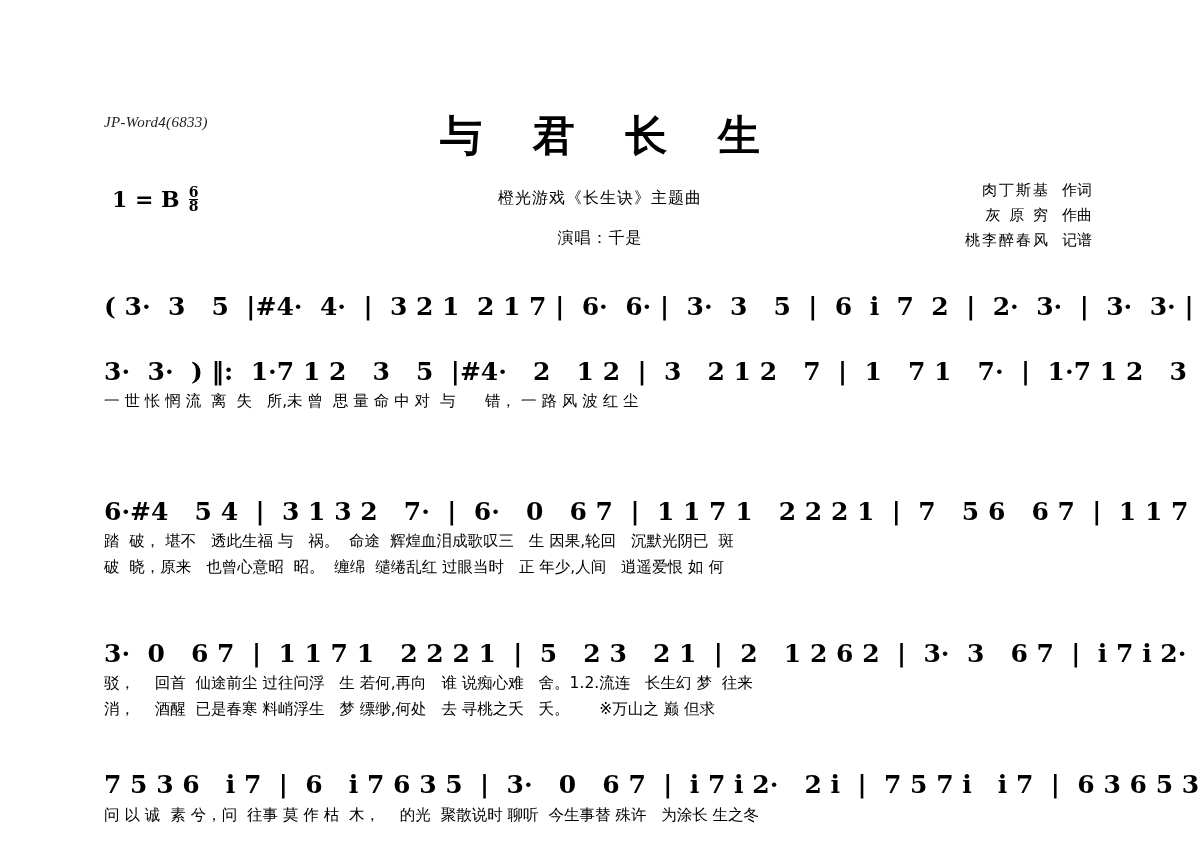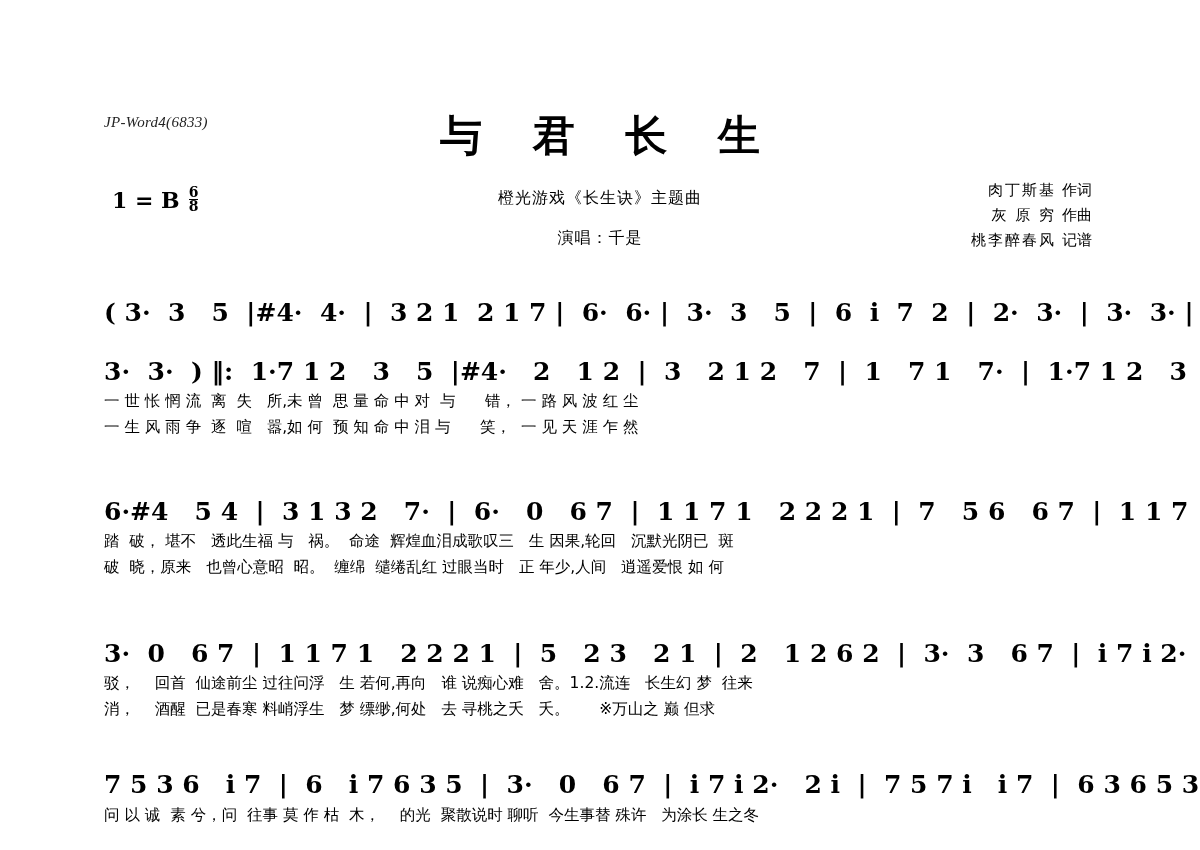--- a/index.html
+++ b/index.html
@@ -28,26 +28,26 @@
   }
   .performer{
     position:absolute;left:0;right:0;top:228px;text-align:center;
     font-family:"DejaVu Sans", sans-serif;font-size:16px;letter-spacing:1px;
   }
   .credits{
     position:absolute;right:108px;top:178px;text-align:right;
     font-family:"DejaVu Sans", sans-serif;font-size:15px;line-height:25px;
   }
   .credits div span.nm{letter-spacing:2px;}
-  .credits div span.rl{margin-left:6px;}
+  .credits div span.rl{margin-left:12px;}
 
   .keysig{
     position:absolute;left:112px;top:186px;
     font-family:"DejaVu Serif", serif;font-weight:bold;font-size:22px;
-    display:flex;align-items:center;gap:4px;
+    display:flex;align-items:flex-start;gap:4px;
   }
   .frac{display:inline-flex;flex-direction:column;align-items:center;
         font-size:14px;line-height:13px;font-weight:bold;margin-left:5px;}
   .frac .den{border-top:1.6px solid #000;padding-top:0px;}
 
   
   .row{position:absolute;left:104px;right:96px;}
   .notes{
     font-family:"DejaVu Serif", serif;
     font-weight:bold;font-size:25px;
@@ -86,28 +86,27 @@
   </div>
 
   <div class="keysig">
     <span>1 = B</span>
     <span class="frac">
       <span class="num">6</span>
       <span class="den">8</span>
     </span>
   </div>
 
-  <div class="row" style="top:296px;">
+  <div class="row" style="top:290px;">
     <div class="notes">( 3·  3   5  |#4·  4·  |  3 2 1  2 1 7 |  6·  6· |  3·  3   5  |  6  i  7  2  |  2·  3·  |  3·  3· |</div>
   </div>
 
   <div class="row" style="top:355px;">
     <div class="notes">3·  3·  ) ‖:  1·7 1 2   3   5  |#4·   2   1 2  |  3   2 1 2   7  |  1   7 1   7·  |  1·7 1 2   3   5  |</div>
     <div class="lyr">一 世 怅 惘 流  离  失   所,未 曾  思 量 命 中 对  与      错， 一 路 风 波 红 尘</div>
-    <div class="lyr l2">一 生 风 雨 争  逐  喧   嚣,如 何  预 知 命 中 泪 与      笑，  一 见 天 涯 乍 然</div>
   </div>
 
   <div class="row" style="top:495px;">
     <div class="notes">6·#4   5 4  |  3 1 3 2   7·  |  6·   0   6 7  |  1 1 7 1   2 2 2 1  |  7   5 6   6 7  |  1 1 7 1 2   5  |</div>
     <div class="lyr">踏  破， 堪不   透此生福 与   祸。  命途  辉煌血泪成歌叹三   生 因果,轮回   沉默光阴已  斑</div>
     <div class="lyr l2">破  晓，原来   也曾心意昭  昭。  缠绵  缱绻乱红 过眼当时   正 年少,人间   逍遥爱恨 如 何</div>
   </div>
 
   <div class="row" style="top:637px;">
     <div class="notes">3·  0   6 7  |  1 1 7 1   2 2 2 1  |  5   2 3   2 1  |  2   1 2 6 2  |  3·  3   6 7  |  i 7 i 2·   2 i |</div>

